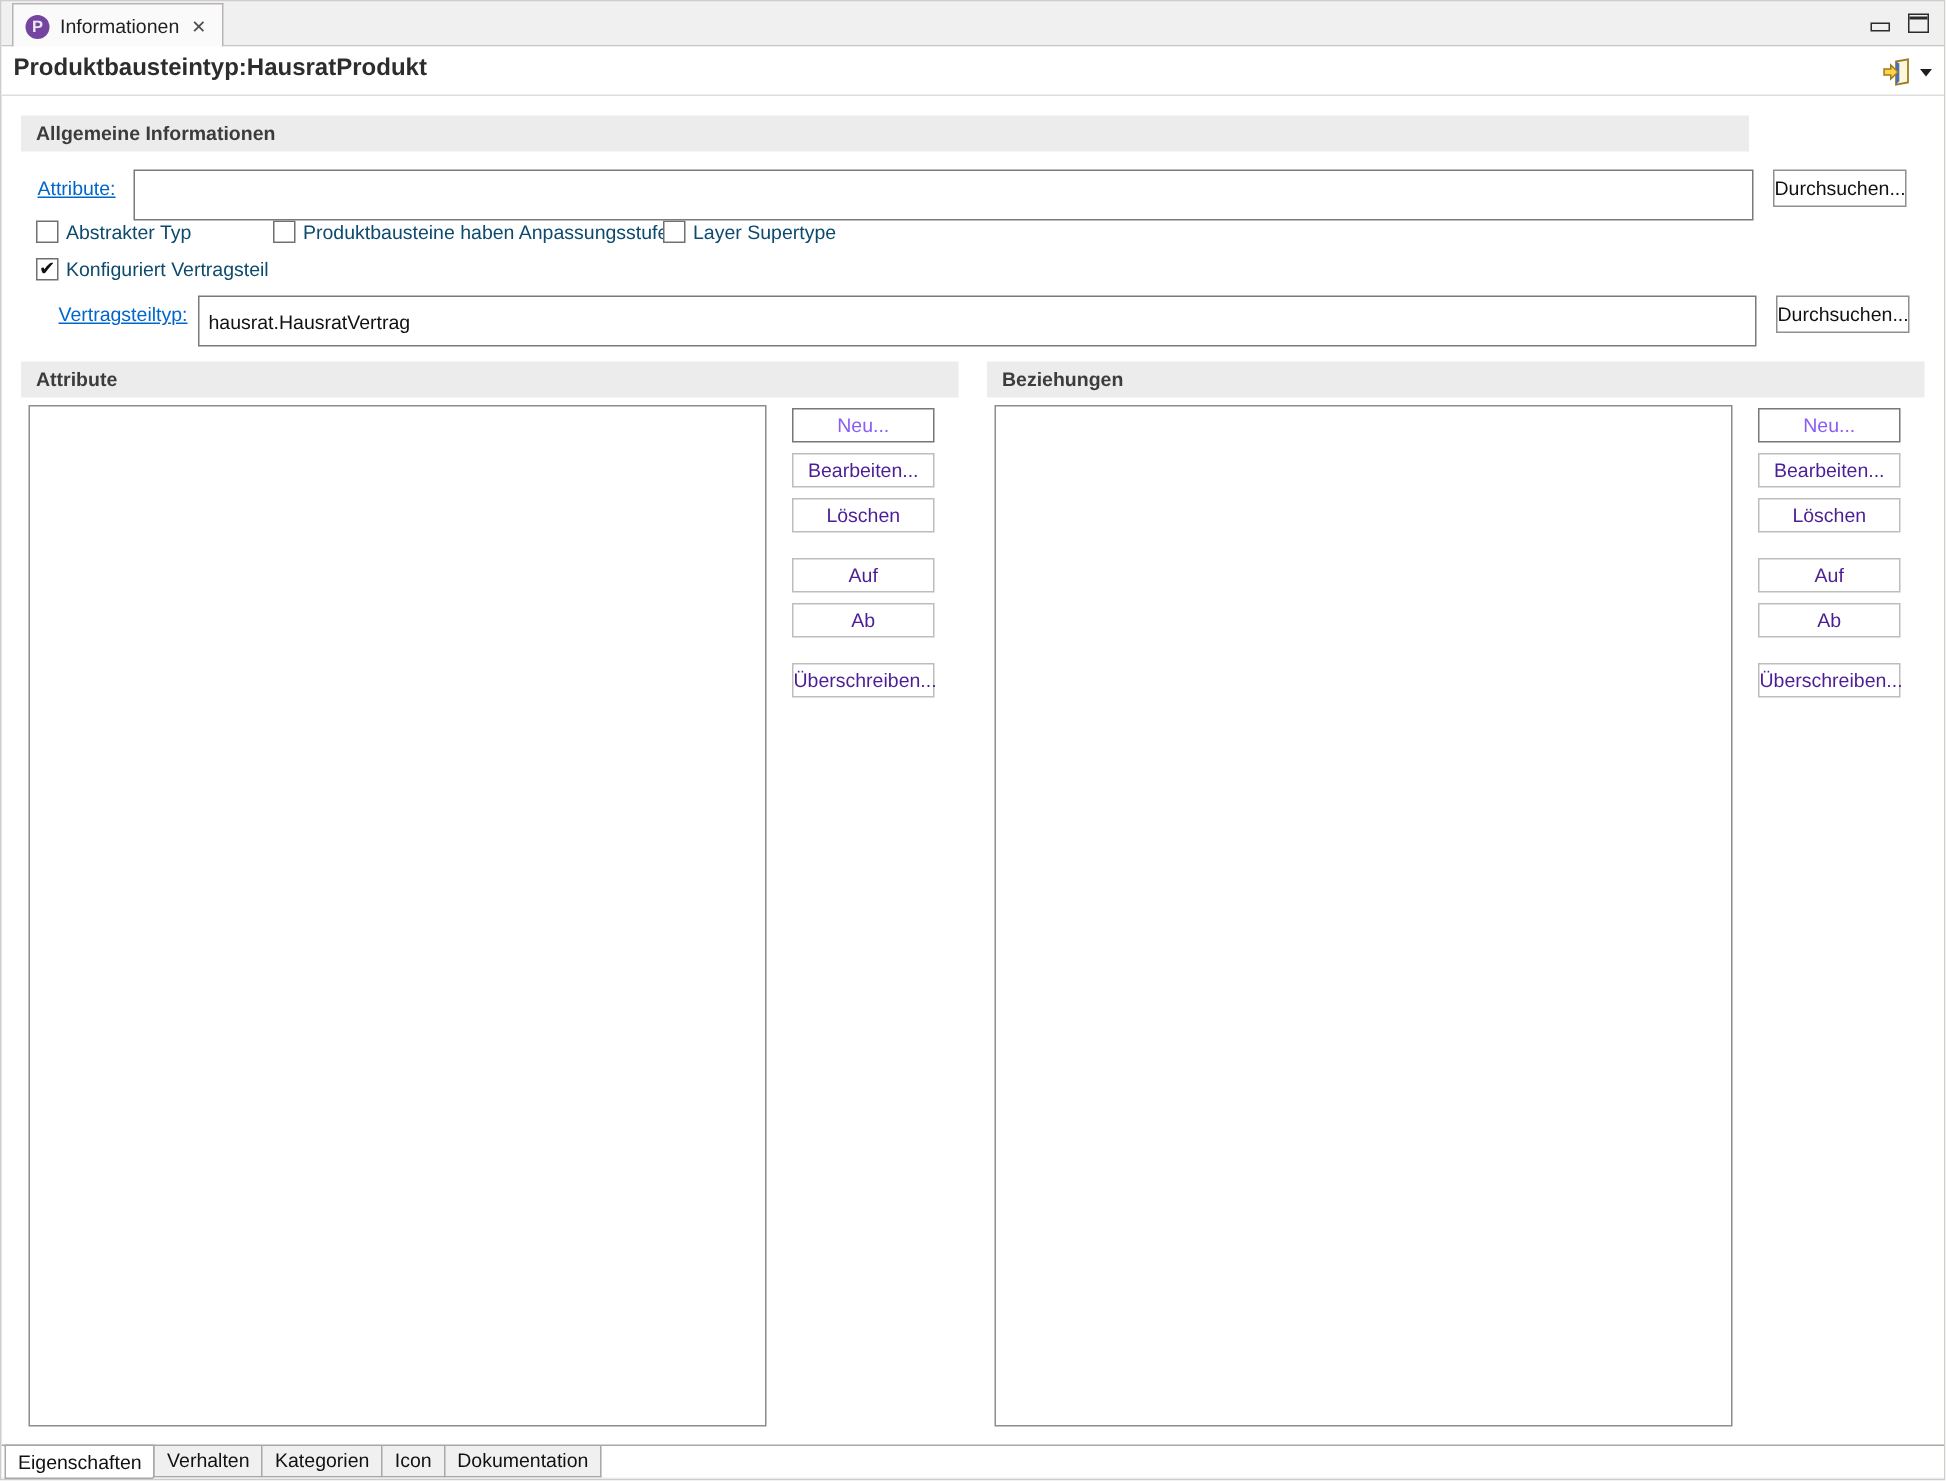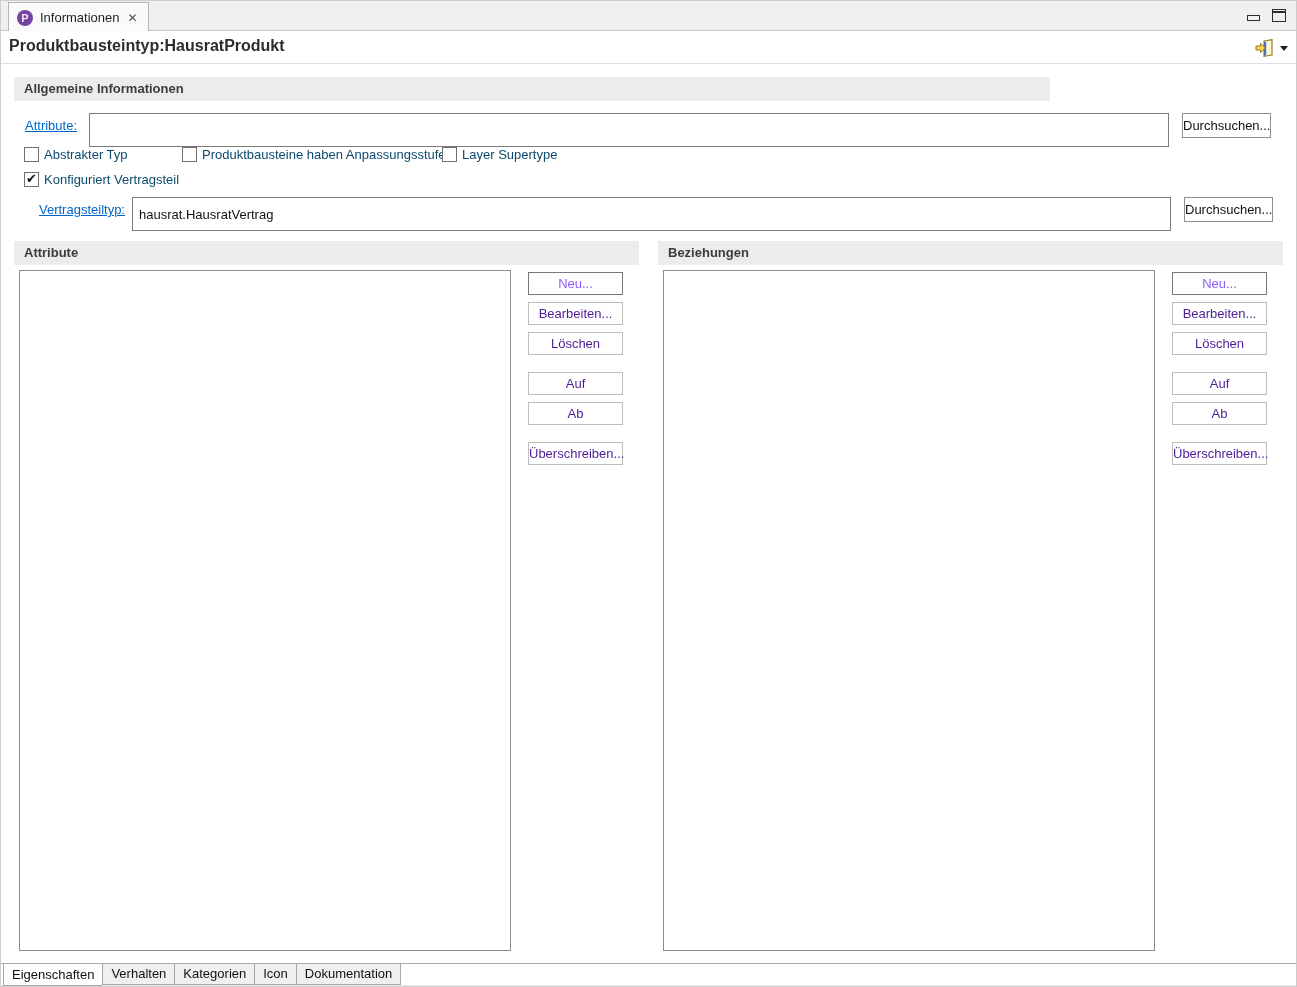--- a/index.html
+++ b/index.html
@@ -149,21 +149,21 @@
     <div class="header-action">
       <svg width="21" height="20" viewBox="0 0 21 20">
         <path d="M10 3 L18 1.6 L18 17 L10 18.4 Z" fill="#fdf6d8" stroke="#9a7d20" stroke-width="1.2"></path>
         <path d="M10 3 L12.2 4.4 L12.2 16.2 L10 18.4 Z" fill="#4a6fb5"></path>
         <path d="M2 8 L6.5 8 L6.5 5.3 L11.3 10 L6.5 14.7 L6.5 12 L2 12 Z" fill="#ffd24a" stroke="#9a7d20" stroke-width="1"></path>
       </svg>
       <span class="chevron-down"></span>
     </div>
   </div>
 
-  <div class="section-bar" style="left:13px; top:76px; width:1036px;">Allgemeine Informationen</div>
+  <div class="section-bar" style="left:13px; top:76px; width:1152px;">Allgemeine Informationen</div>
 
   <a class="form-link" style="left:24px; top:117px;">Attribute:</a>
   <input class="text-input" style="left: 88px; top: 112px; width: 1080px;" value="">
   <button class="btn" style="left:1181px; top:112px; width:89px;">Durchsuchen...</button>
 
   <div class="checkbox-group" style="left:23px; top:145px;">
     <span class="checkbox"></span>
     <span class="checkbox-label">Abstrakter Typ</span>
   </div>
   <div class="checkbox-group" style="left:181px; top:145px;">

